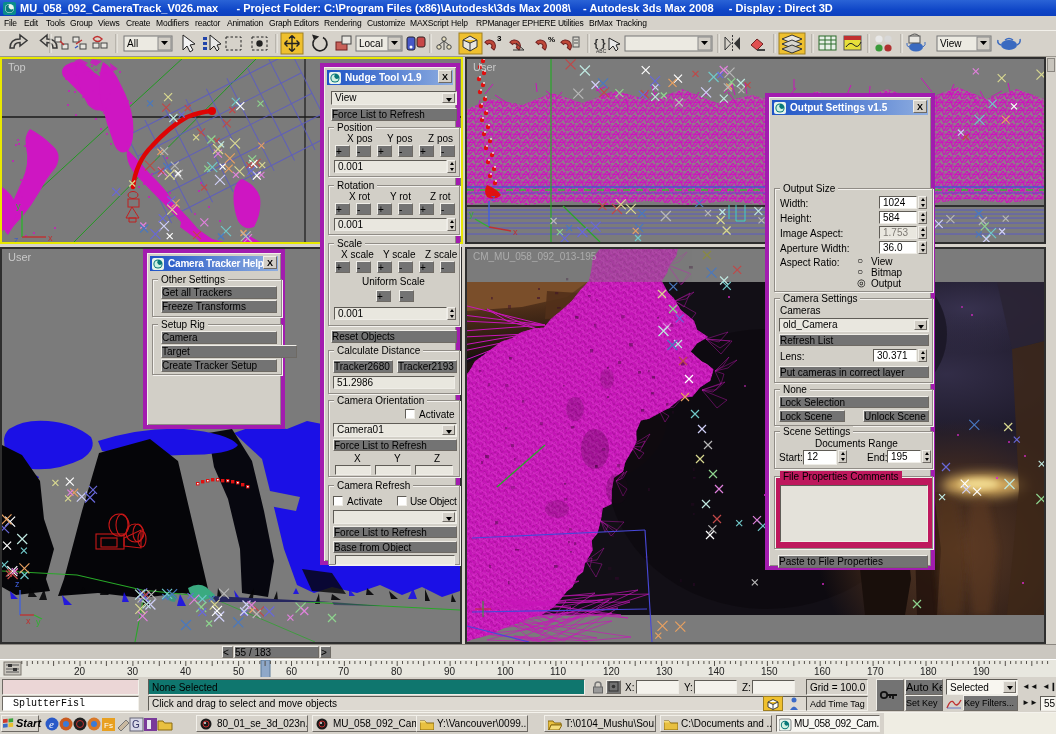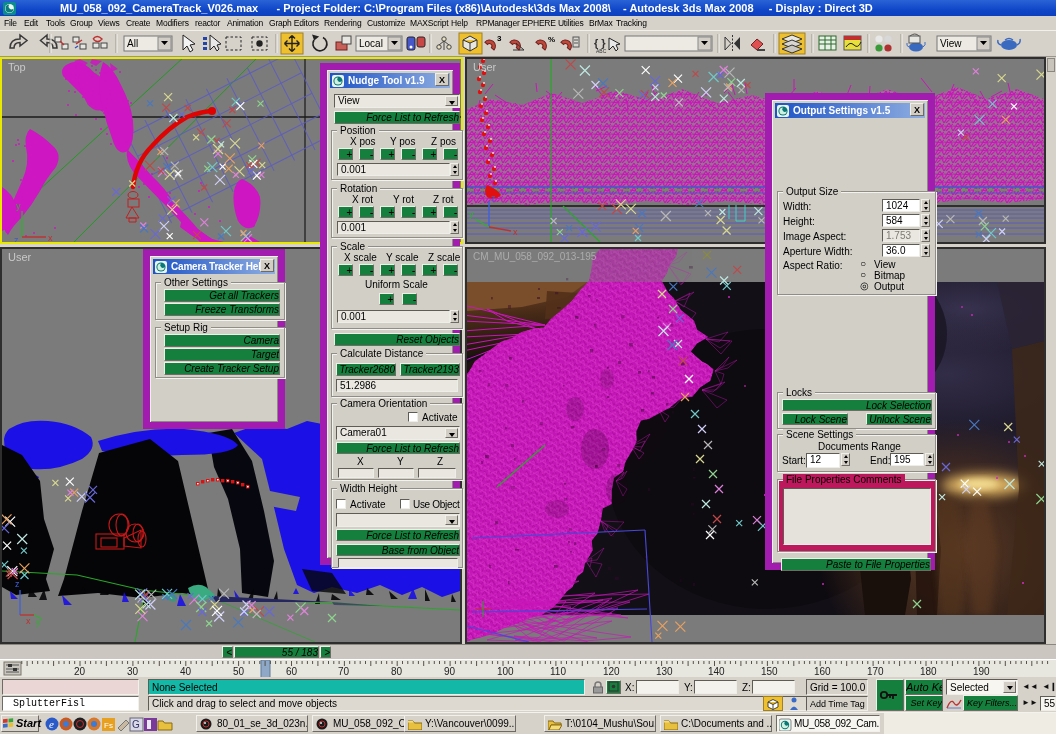--- a/index.html
+++ b/index.html
@@ -1,39 +1,39 @@
 <!DOCTYPE html>
 <html><head><meta charset="utf-8">
 <style>
 *{margin:0;padding:0;box-sizing:border-box;}
 html,body{width:1056px;height:734px;overflow:hidden;background:#D6D2CA;font-family:"Liberation Sans",sans-serif;}
 .abs{position:absolute;}
 #stage{position:relative;width:1056px;height:734px;}
 
-#titlebar{left:0;top:0;width:1056px;height:16px;background:linear-gradient(180deg,#2A63D6 0%,#1047C8 60%,#0C3FBE 100%);color:#fff;font-weight:bold;font-size:11px;line-height:16px;white-space:nowrap;padding-left:40px;}
+#titlebar{left:0;top:0;width:1056px;height:16px;background:linear-gradient(180deg,#2A63D6 0%,#1047C8 60%,#0C3FBE 100%);color:#fff;font-weight:bold;font-size:11px;line-height:16px;white-space:nowrap;}
 #menubar{left:0;top:16px;width:1056px;height:14px;background:#D6D2CA;font-size:11px;color:#000;}
 #menubar span{display:inline-block;padding:1px 6px 0 6px;}
 #toolbar{left:0;top:30px;width:1056px;height:27px;background:#D6D2CA;border-top:1px solid #F2F0EA;border-bottom:1px solid #9A968E;}
 
 #vp-tl{left:0;top:57px;width:463px;height:187px;background:#7B7B7B;border:2px solid #E8E800;}
 #vp-tr{left:465px;top:57px;width:581px;height:187px;background:#7B7B7B;border:2px solid #2E2E2E;}
 #vp-bl{left:0;top:247px;width:462px;height:397px;background:#7B7B7B;border:2px solid #2E2E2E;}
 #vp-br{left:465px;top:247px;width:581px;height:397px;background:#7B7B7B;border:2px solid #2E2E2E;}
 #rightstrip{left:1046px;top:57px;width:10px;height:587px;background:#D6D2CA;}
 .vplabel{position:absolute;left:6px;top:2px;color:#C8C8C8;font-size:11px;z-index:5;}
 
 #timeslider{left:0;top:644px;width:1056px;height:15px;background:#CBC7C0;border-top:1px solid #8A8680;}
 #trackbar{left:0;top:659px;width:1056px;height:18px;background:#E8E7DF;border-top:1px solid #FFF;}
 #statusbar{left:0;top:677px;width:1056px;height:35px;background:#D6D2CA;}
 #taskbar{left:0;top:712px;width:1056px;height:22px;background:#D6D2CA;border-top:1px solid #F4F2EC;}
-.btn{position:absolute;background:#15803d;border:1px solid;border-color:#F0EEE8 #6E6A64 #6E6A64 #F0EEE8;font-size:10px;text-align:right;color:#000;overflow:hidden;white-space:nowrap;font-style:italic;}
+.btn{position:absolute;background:#737373;border:1px solid;border-color:#F0EEE8 #6E6A64 #6E6A64 #F0EEE8;font-size:10px;text-align:left;color:#000;overflow:hidden;white-space:nowrap;}
 .fld{position:absolute;background:#E9E7DF;border:1px solid;border-color:#5F5C56 #EFEDE7 #EFEDE7 #5F5C56;font-size:10px;color:#000;padding-left:3px;overflow:hidden;}
 .grp{position:absolute;border:1px solid #908C86;box-shadow:1px 1px 0 #F4F2EE, inset 1px 1px 0 #F4F2EE;}
 .grp>b{position:absolute;left:5px;top:-6px;background:inherit;font-weight:normal;font-size:10px;padding:0 3px;line-height:11px;}
-.dlg{position:absolute;background:#D2CFC7;border:7px solid #a21caf;box-shadow:inset 1px 1px 0 #F2F0EA, inset -1px -1px 0 #8E8A84;z-index:50;}
+.dlg{position:absolute;background:#D2CFC7;border:4px solid #a21caf;box-shadow:inset 1px 1px 0 #F2F0EA, inset -1px -1px 0 #8E8A84;z-index:50;}
 .dlgtitle{position:absolute;left:3px;top:3px;right:3px;height:15px;white-space:nowrap;overflow:hidden;background:linear-gradient(90deg,#1E53C6,#8FAEE0);color:#fff;font-weight:bold;font-size:10px;line-height:15px;padding-left:18px;}
 .dlgx{position:absolute;right:1px;top:1px;width:14px;height:13px;background:#D2CEC6;border:1px solid;border-color:#F0EEE8 #6E6A64 #6E6A64 #F0EEE8;font-size:9px;font-weight:bold;line-height:12px;text-align:center;color:#000;}
 .dicon{position:absolute;left:2px;top:1px;width:13px;height:13px;}
 .lbl{position:absolute;font-size:10px;color:#000;white-space:nowrap;}
 .spin{position:absolute;width:9px;background:#D2CEC6;border:1px solid;border-color:#F0EEE8 #6E6A64 #6E6A64 #F0EEE8;}
 .spin:before,.spin:after{content:"";position:absolute;left:1.5px;border:2.5px solid transparent;}
 .spin:before{top:1px;border-bottom:3.5px solid #000;border-top:none;}
 .spin:after{bottom:1px;border-top:3.5px solid #000;border-bottom:none;}
 .cb{position:absolute;width:10px;height:10px;background:#FFF;border:1px solid;border-color:#5F5C56 #EFEDE7 #EFEDE7 #5F5C56;}
 .drop{position:absolute;background:#E9E7DF;border:1px solid;border-color:#5F5C56 #EFEDE7 #EFEDE7 #5F5C56;font-size:10px;padding-left:3px;overflow:hidden;}
@@ -1047,21 +1047,21 @@
   <div class="drop" style="left:4px;top:22px;width:124px;height:14px;line-height:12px">Camera01<span class="droparr"></span></div>
   <div class="btn" style="left:4px;top:38px;width:124px;height:12px;line-height:11px">Force List to Refresh</div>
   <span class="lbl" style="left:25px;top:52px">X</span>
         <span class="lbl" style="left:65px;top:52px">Y</span>
         <span class="lbl" style="left:105px;top:52px">Z</span>
   <div class="fld" style="left:6px;top:64px;width:36px;height:10px"></div>
         <div class="fld" style="left:46px;top:64px;width:36px;height:10px"></div>
         <div class="fld" style="left:86px;top:64px;width:38px;height:10px"></div>
  </div>
  <div class="grp" style="left:4px;top:418px;width:132px;height:80px;background:#D2CFC7">
-        <b>Width Height</b>
+        <b>Camera Refresh</b>
   <div class="cb" style="left:4px;top:10px"></div>
         <span class="lbl" style="left:18px;top:10px">Activate</span>
   <div class="cb" style="left:68px;top:10px"></div>
         <span class="lbl" style="left:81px;top:10px;letter-spacing:-0.3px">Use Object</span>
   <div class="drop" style="left:4px;top:24px;width:124px;height:14px;line-height:12px">
           <span class="droparr"></span>
         </div>
   <div class="btn" style="left:4px;top:40px;width:124px;height:12px;line-height:11px">Force List to Refresh</div>
   <div class="btn" style="left:4px;top:55px;width:124px;height:12px;line-height:11px">Base from Object</div>
   <div class="fld" style="left:6px;top:69px;width:120px;height:10px"></div>
@@ -1076,21 +1076,21 @@
         </svg></div>
  <div class="dlgx" style="top:3px;right:4px">X</div>
  <div class="grp" style="left:5px;top:26px;width:130px;height:38px;background:#D2CFC7">
         <b>Other Settings</b>
   <div class="btn" style="left:8px;top:6px;width:116px;height:13px;line-height:12px">Get all Trackers</div>
   <div class="btn" style="left:8px;top:20px;width:116px;height:13px;line-height:12px">Freeze Transforms</div>
  </div>
  <div class="grp" style="left:5px;top:71px;width:130px;height:51px;background:#D2CFC7">
         <b>Setup Rig</b>
   <div class="btn" style="left:8px;top:6px;width:116px;height:13px;line-height:12px">Camera</div>
-  <div class="btn" style="left:8px;top:20px;width:116px;height:13px;line-height:12px">Target</div>
+  <div class="btn" style="left:8px;top:20px;width:136px;height:13px;line-height:12px">Target</div>
   <div class="btn" style="left:8px;top:34px;width:116px;height:13px;line-height:12px">Create Tracker Setup</div>
  </div>
 </div>
 
 <div class="dlg" style="left:765px;top:93px;width:170px;height:477px">
  <div class="dlgtitle">Output Settings v1.5<svg class="dicon" width="13" height="13">
           <rect width="12" height="12" y="1" rx="2" fill="#E8F4EC"></rect>
           <circle cx="6" cy="7" r="4.6" fill="#087878"></circle>
           <path d="M6 3.4a3.6 3.6 0 1 0 3.6 3.6a2.5 2.5 0 1 1-3.6-3.6z" fill="#CFF0E0"></path>
         </svg></div>
@@ -1110,22 +1110,32 @@
         <div class="fld" style="left:104px;top:52px;width:38px;height:13px;background:#FFF;line-height:12px">36.0</div>
         <div class="spin" style="left:143px;top:52px;height:13px"></div>
   <span class="lbl" style="left:5px;top:68px">Aspect Ratio:</span>
   <span class="lbl" style="left:82px;top:66px">○</span>
         <span class="lbl" style="left:96px;top:67px">View</span>
   <span class="lbl" style="left:82px;top:77px">○</span>
         <span class="lbl" style="left:96px;top:78px">Bitmap</span>
   <span class="lbl" style="left:82px;top:88px">◎</span>
         <span class="lbl" style="left:96px;top:89px">Output</span>
  </div>
+ <div class="grp" style="left:5px;top:201px;width:159px;height:85px;background:#D2CFC7">
+        <b>Camera Settings</b>
+  <span class="lbl" style="left:5px;top:6px">Cameras</span>
+  <div class="drop" style="left:4px;top:19px;width:150px;height:14px;line-height:12px">old_Camera<span class="droparr"></span></div>
+  <div class="btn" style="left:4px;top:35px;width:150px;height:12px;line-height:11px">Refresh List</div>
+  <span class="lbl" style="left:5px;top:52px">Lens:</span>
+        <div class="fld" style="left:98px;top:50px;width:44px;height:13px;background:#FFF;line-height:12px">30.371</div>
+        <div class="spin" style="left:143px;top:50px;height:13px"></div>
+  <div class="btn" style="left:4px;top:67px;width:150px;height:12px;line-height:11px">Put cameras in correct layer</div>
+ </div>
  <div class="grp" style="left:5px;top:292px;width:159px;height:37px;background:#D2CFC7">
-        <b>Locks</b>
+        <b>None</b>
   <div class="btn" style="left:4px;top:6px;width:150px;height:12px;line-height:11px">Lock Selection</div>
   <div class="btn" style="left:4px;top:20px;width:66px;height:12px;line-height:11px">Lock Scene</div>
   <div class="btn" style="left:88px;top:20px;width:66px;height:12px;line-height:11px">Unlock Scene</div>
  </div>
  <div class="grp" style="left:5px;top:334px;width:159px;height:38px;background:#D2CFC7">
         <b>Scene Settings</b>
   <span class="lbl" style="left:40px;top:6px">Documents Range</span>
   <span class="lbl" style="left:4px;top:20px">Start:</span>
         <div class="fld" style="left:28px;top:18px;width:34px;height:15px;background:#FFF;line-height:12px">12</div>
         <div class="spin" style="left:63px;top:18px;height:13px"></div>
@@ -1363,21 +1373,21 @@
         <text x="761" y="15" font-size="10" fill="#222">150</text>
         <text x="814" y="15" font-size="10" fill="#222">160</text>
         <text x="867" y="15" font-size="10" fill="#222">170</text>
         <text x="920" y="15" font-size="10" fill="#222">180</text>
         <text x="973" y="15" font-size="10" fill="#222">190</text>
       </svg></div>
 
 <div class="abs" id="statusbar"></div>
 
 <div class="abs" style="left:2px;top:679px;width:137px;height:16px;background:#EBD6D6;border:1px solid;border-color:#6E6A64 #F2F0EA #F2F0EA #6E6A64"></div>
-<div class="fld" style="left:148px;top:679px;width:437px;height:16px;background:#14b8a6;line-height:15px">None Selected</div>
+<div class="fld" style="left:148px;top:679px;width:437px;height:16px;background:#0f766e;line-height:15px">None Selected</div>
 <svg class="abs" style="left:591px;top:680px" width="14" height="14">
       <path d="M4,7 v-2 a3,3 0 0 1 6,0 v2" fill="none" stroke="#777" stroke-width="1.5"></path>
       <rect x="2.5" y="7" width="9" height="6" fill="#999" stroke="#666"></rect>
     </svg>
 <div class="btn" style="left:606px;top:680px;width:15px;height:14px"><svg width="13" height="12">
         <rect x="2" y="1" width="9" height="9" fill="none" stroke="#333"></rect>
         <circle cx="6.5" cy="5.5" r="1.8" fill="#333"></circle>
       </svg></div>
 <span class="lbl" style="left:625px;top:682px">X:</span>
     <div class="fld" style="left:636px;top:680px;width:43px;height:14px;background:#F4F2EC"></div>
@@ -1443,21 +1453,21 @@
 <div class="abs" style="left:196px;top:715px;width:112px;height:17px;background:#D6D2CA;border:1px solid;border-color:#F2F0EA #6E6A64 #6E6A64 #F2F0EA;font-size:10px;line-height:15px;padding-left:20px;overflow:hidden;white-space:nowrap"><svg class="abs" style="left:3px;top:2px" width="13" height="12">
         <circle cx="6" cy="6" r="5.5" fill="#1A1A1A"></circle>
         <circle cx="6" cy="6" r="3" fill="none" stroke="#C03030"></circle>
         <circle cx="5" cy="5" r="1" fill="#E8E8E8"></circle>
       </svg>80_01_se_3d_023n...</div>
     <div class="abs" style="left:312px;top:715px;width:112px;height:17px;background:#D6D2CA;border:1px solid;border-color:#F2F0EA #6E6A64 #6E6A64 #F2F0EA;font-size:10px;line-height:15px;padding-left:20px;overflow:hidden;white-space:nowrap"><svg class="abs" style="left:3px;top:2px" width="13" height="12">
         <circle cx="6" cy="6" r="5.5" fill="#1A1A1A"></circle>
         <circle cx="6" cy="6" r="3" fill="none" stroke="#C03030"></circle>
         <circle cx="5" cy="5" r="1" fill="#E8E8E8"></circle>
       </svg>MU_058_092_Came...</div>
-    <div class="abs" style="left:404px;top:715px;width:112px;height:17px;background:#D6D2CA;border:1px solid;border-color:#F2F0EA #6E6A64 #6E6A64 #F2F0EA;font-size:10px;line-height:15px;padding-left:20px;overflow:hidden;white-space:nowrap"><svg class="abs" style="left:3px;top:3px" width="14" height="11">
+    <div class="abs" style="left:416px;top:715px;width:112px;height:17px;background:#D6D2CA;border:1px solid;border-color:#F2F0EA #6E6A64 #6E6A64 #F2F0EA;font-size:10px;line-height:15px;padding-left:20px;overflow:hidden;white-space:nowrap"><svg class="abs" style="left:3px;top:3px" width="14" height="11">
         <path d="M0,2 L5,2 L6.5,4 L14,4 L14,11 L0,11 Z" fill="#E8C040" stroke="#8A6A10"></path>
         <path d="M0,2 L5,2 L6,3.5 L0,3.5 Z" fill="#F4DC7A"></path>
       </svg>Y:\Vancouver\0099...</div>
     <div class="abs" style="left:544px;top:715px;width:112px;height:17px;background:#D6D2CA;border:1px solid;border-color:#F2F0EA #6E6A64 #6E6A64 #F2F0EA;font-size:10px;line-height:15px;padding-left:20px;overflow:hidden;white-space:nowrap"><svg class="abs" style="left:3px;top:3px" width="14" height="11">
         <path d="M0,2 L5,2 L6.5,4 L13,4 L13,6 L3,6 L1,11 L0,11 Z" fill="#E8C040" stroke="#8A6A10"></path>
         <path d="M3,6 L14,6 L11,11 L1,11 Z" fill="#F4DC7A" stroke="#8A6A10"></path>
       </svg>T:\0104_Mushu\Sou...</div>
     <div class="abs" style="left:660px;top:715px;width:112px;height:17px;background:#D6D2CA;border:1px solid;border-color:#F2F0EA #6E6A64 #6E6A64 #F2F0EA;font-size:10px;line-height:15px;padding-left:20px;overflow:hidden;white-space:nowrap"><svg class="abs" style="left:3px;top:3px" width="14" height="11">
         <path d="M0,2 L5,2 L6.5,4 L14,4 L14,11 L0,11 Z" fill="#E8C040" stroke="#8A6A10"></path>
         <path d="M0,2 L5,2 L6,3.5 L0,3.5 Z" fill="#F4DC7A"></path>

